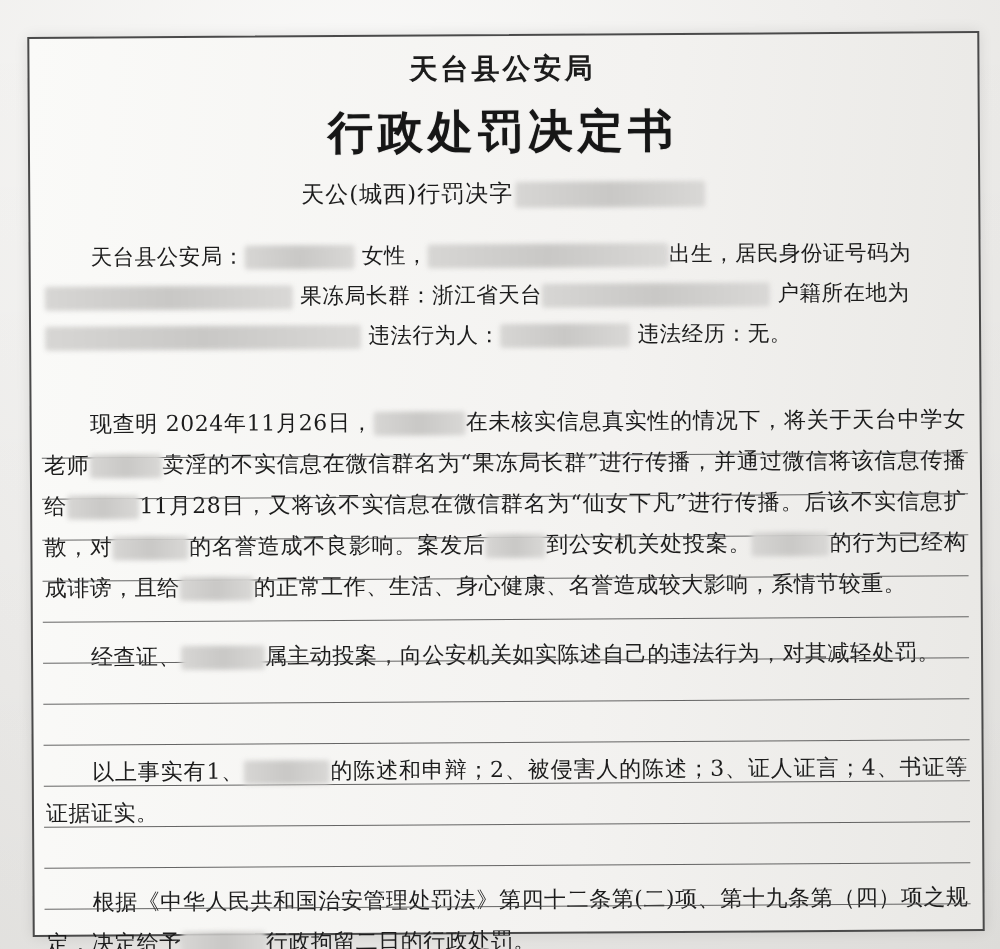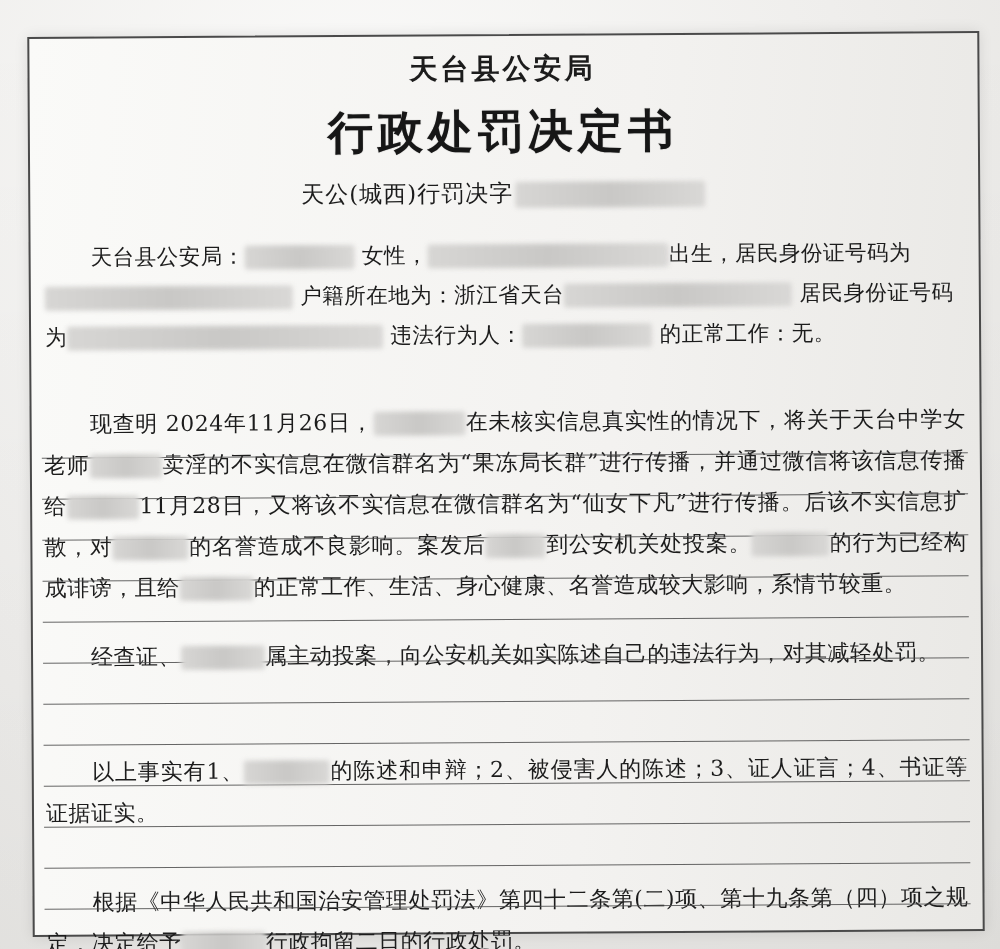--- a/index.html
+++ b/index.html
@@ -146,24 +146,24 @@
     <div class="doc-title">行政处罚决定书</div>
 
     <div class="doc-no">
       <span>天公(城西)行罚决字</span><span class="redact redact-inline" style="width:190px;height:26px;margin-left:2px;"></span>
     </div>
 
     <div class="party-block">
       <span class="indent"></span><span>天台县公安局：</span><span class="redact" style="width:110px;height:24px;"></span>
       <span>女性，</span><span class="redact" style="width:240px;height:24px;"></span><span class="redact" style="width:1px;"></span><span>出生，居民身份证号码为</span><br>
       <span class="redact" style="width:248px;height:24px;"></span>
-      <span>户籍所在地为：</span><span>浙江省天台</span><span class="redact" style="width:228px;height:24px;"></span>
-      <span>居民身份证号码为</span><span class="redact" style="width:316px;height:24px;"></span>
+      <span>果冻局长群：</span><span>浙江省天台</span><span class="redact" style="width:228px;height:24px;"></span>
+      <span>户籍所在地为</span><span class="redact" style="width:316px;height:24px;"></span>
       <span>违法行为人：</span><span class="redact" style="width:130px;height:24px;"></span>
-      <span>的正常工作：无。</span>
+      <span>违法经历：无。</span>
     </div>
 
     <div class="body-block" style="margin-top:46px;">
       <span class="indent"></span><span>现查明</span>
       <span>2024年11月26日，</span><span class="redact" style="width:92px;height:24px;"></span><span>在未核实信息真实性的情况下，将关于天台中学女老师</span><span class="redact" style="width:72px;height:24px;"></span><span>卖淫的不实信息在微信群名为“果冻局长群”进行传播，并通过微信将该信息传播给</span><span class="redact" style="width:72px;height:24px;"></span><span>11月28日，</span><span>又将该不实信息在微信群名为“仙女下凡”进行传播。后该不实信息扩散，对</span><span class="redact" style="width:76px;height:24px;"></span><span>的名誉造成不良影响。案发后</span><span class="redact" style="width:60px;height:24px;"></span><span>到公安机关处投案。</span><span class="redact" style="width:78px;height:24px;"></span><span>的行为已经构成诽谤，且给</span><span class="redact" style="width:74px;height:24px;"></span><span>的正常工作、生活、身心健康、名誉造成较大影响，系情节较重。</span>
     </div>
 
     <div class="body-block" style="margin-top:28px;">
       <span class="indent"></span><span>经查证、</span><span class="redact" style="width:84px;height:24px;"></span><span>属主动投案，向公安机关如实陈述自己的违法行为，对其减轻处罚。</span>
     </div>

